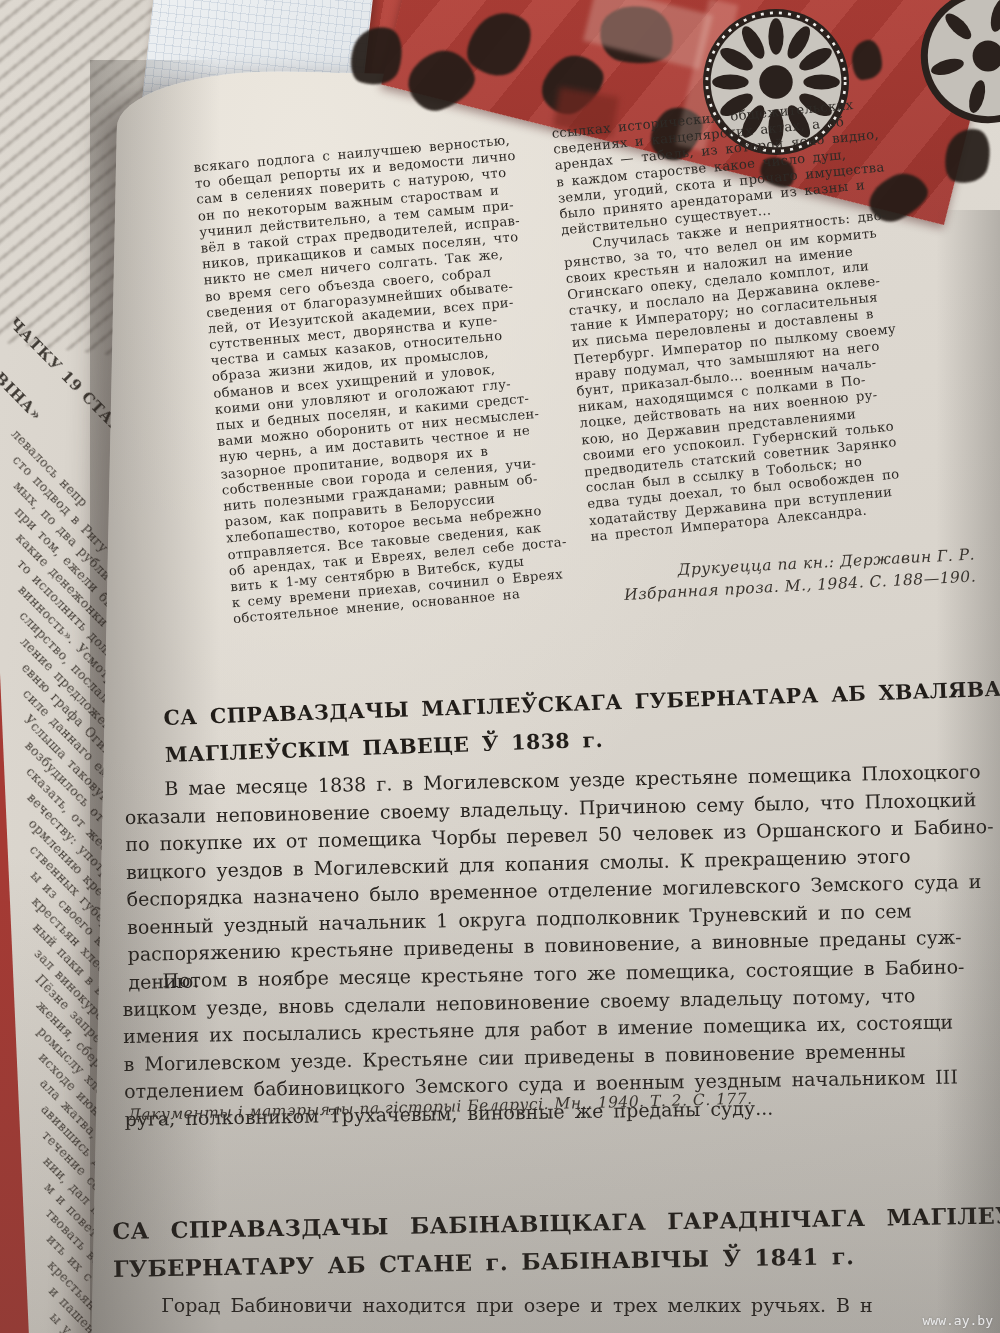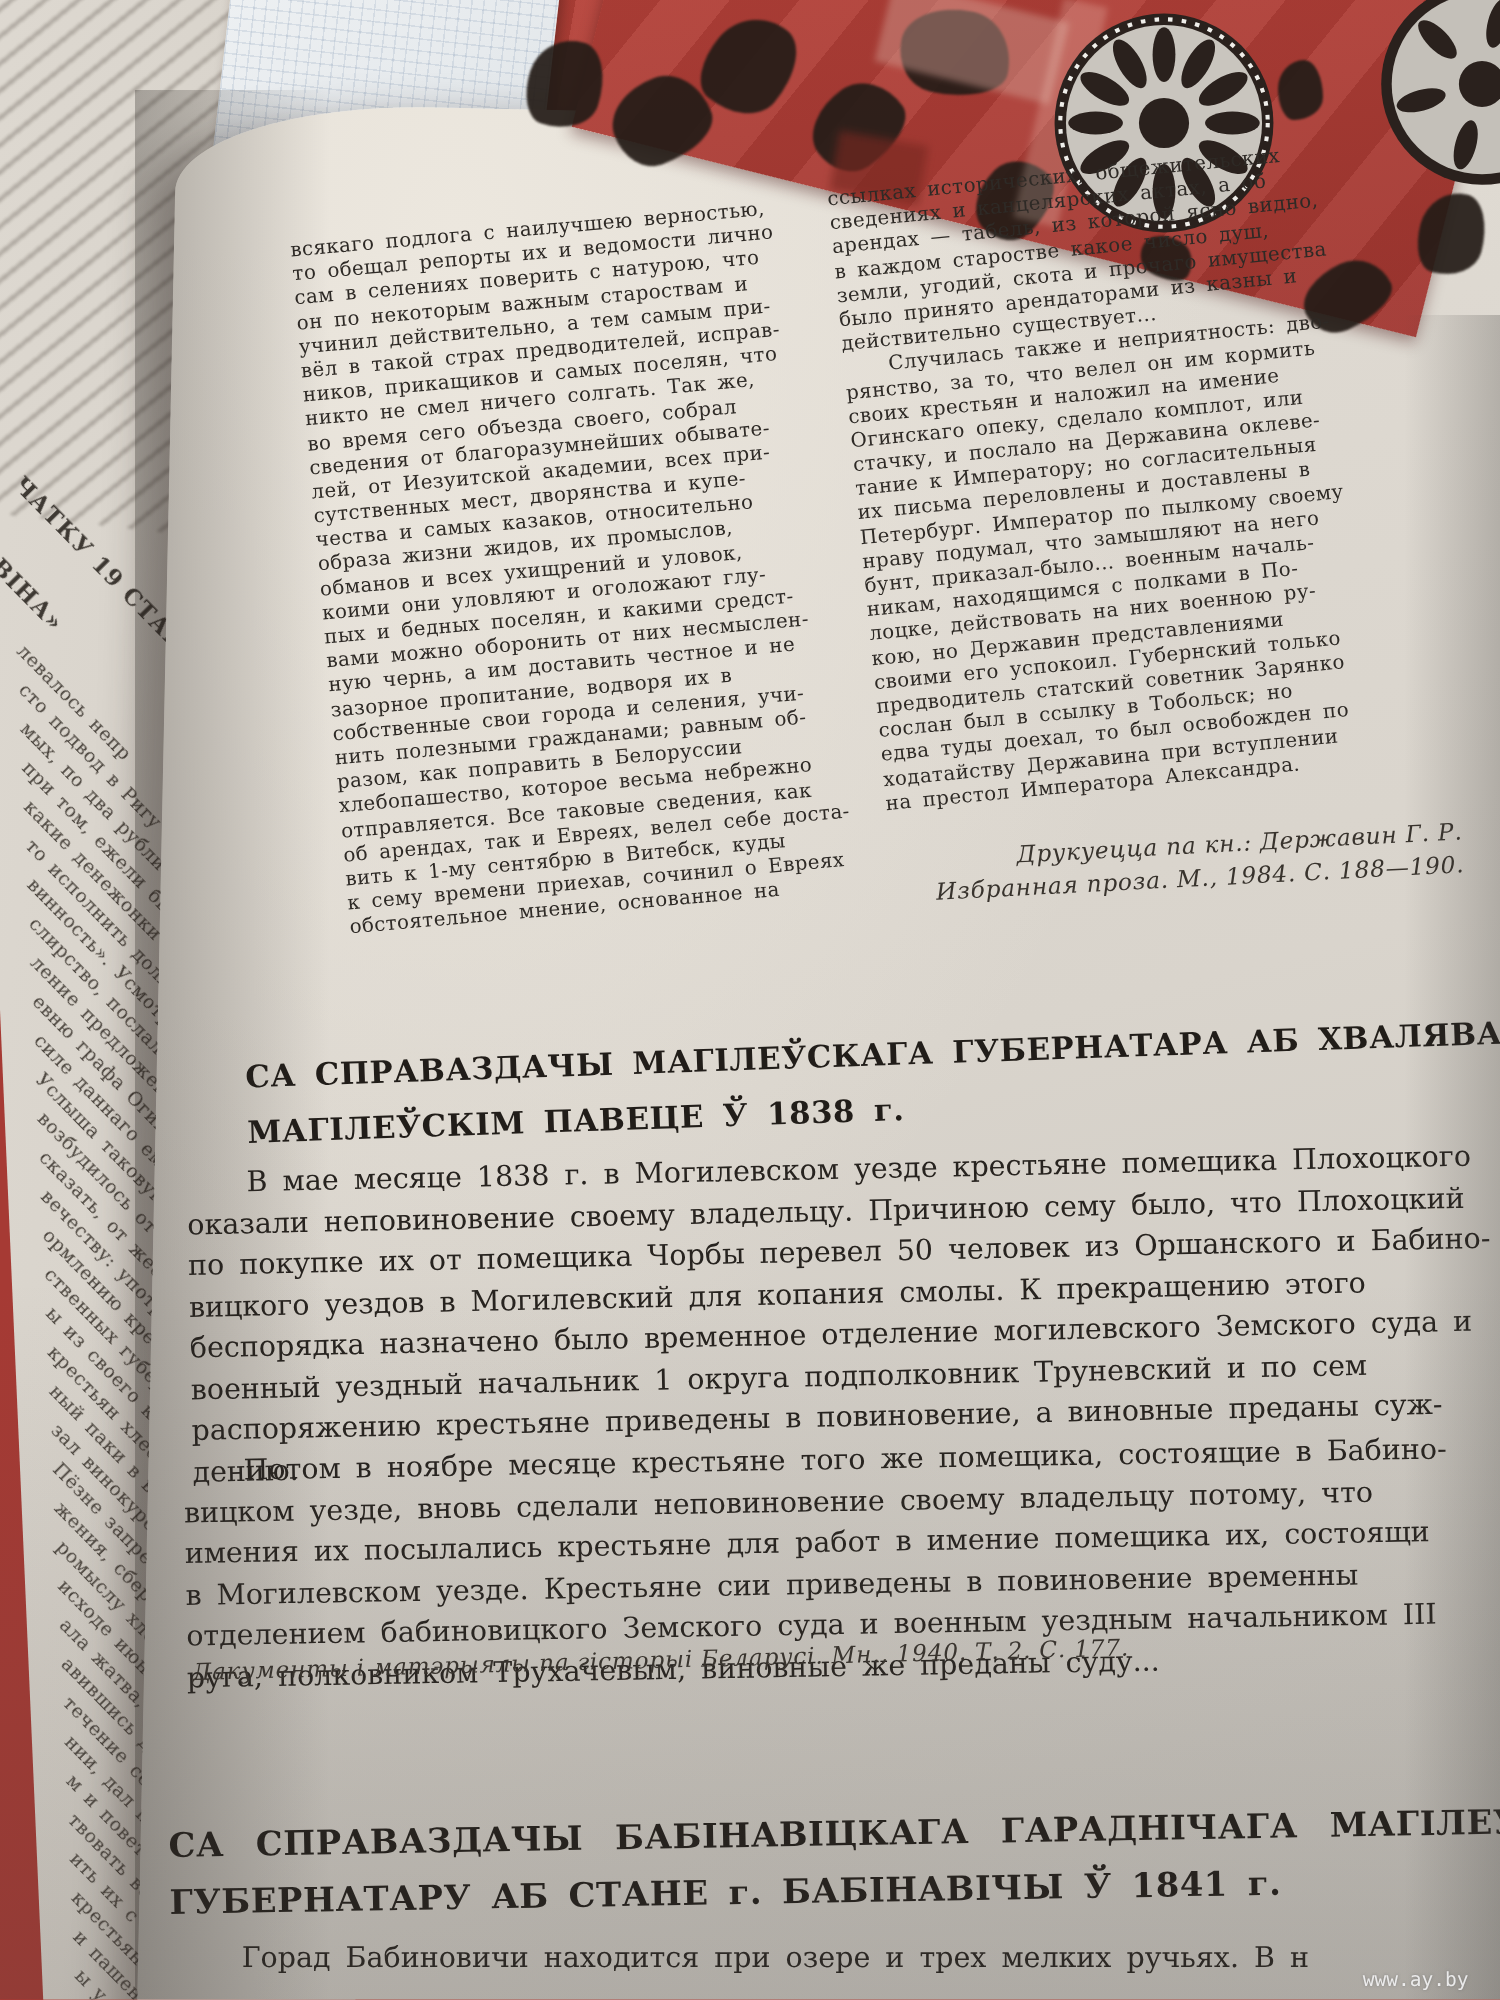--- a/index.html
+++ b/index.html
@@ -112,21 +112,21 @@
   
   .shade{position:absolute;z-index:8;pointer-events:none;}
   .shade-gutter{left:90px;top:60px;width:130px;height:1273px;
     background:linear-gradient(to right, rgba(40,36,32,.30), rgba(40,36,32,0));}
   .shade-bottom{left:0;bottom:0;width:100%;height:480px;
     background:linear-gradient(to bottom, rgba(0,0,0,0), rgba(70,66,62,.20));}
   .shade-right{right:0;top:210px;width:64px;height:1123px;
     background:linear-gradient(to left, rgba(60,58,55,.26), rgba(60,58,55,0));}
   
   .watermark{
-    position:absolute;right:21px;bottom:5px;z-index:9;
+    position:absolute;right:7px;bottom:5px;z-index:9;
     font-family:"DejaVu Sans Mono",monospace;font-size:13px;
     color:rgba(250,250,252,.85);text-shadow:0 0 2px rgba(110,110,110,.7);
   }
 </style>
 </head>
 <body>
 
 <div class="fabric-base"></div>
 <div class="fabric-wedge"></div>
 

